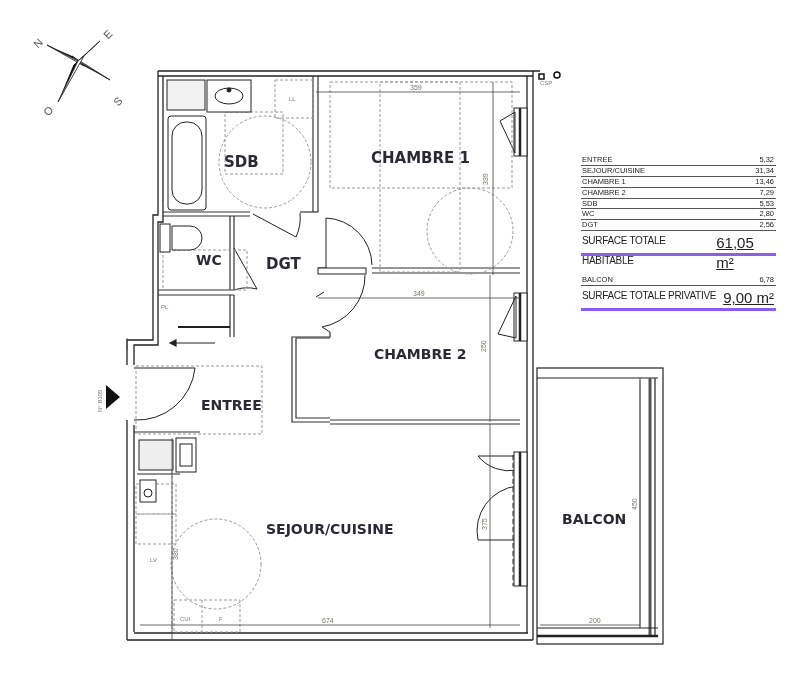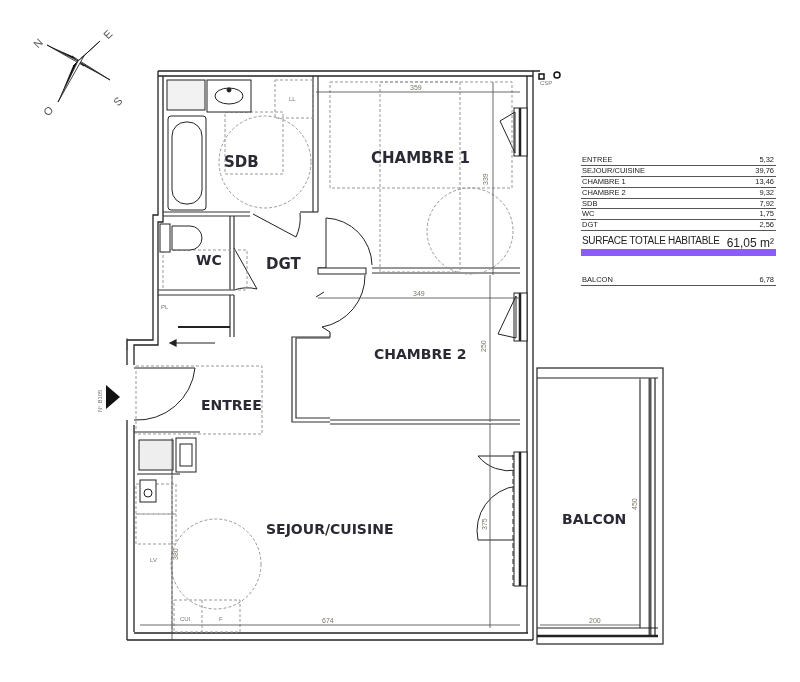--- a/index.html
+++ b/index.html
@@ -6,22 +6,22 @@
   body { width: 800px; height: 682px; position: relative; overflow: hidden; font-family: "Liberation Sans", sans-serif; }
   #plan { position: absolute; left: 0; top: 0; width: 800px; height: 682px; }
   .room-label { font-family: "DejaVu Sans", sans-serif; font-weight: bold; fill: #2a2a35; }
   .dim { font-family: "Liberation Sans", sans-serif; font-size: 7px; fill: #7a7466; }
   .tiny { font-family: "Liberation Sans", sans-serif; font-size: 6px; fill: #777; }
   .compass-letter { font-family: "Liberation Sans", sans-serif; font-size: 11px; fill: #555; }
 
   #area-table { position: absolute; left: 581px; top: 155px; width: 195px; font-family: "Liberation Sans", sans-serif; color: #222; }
   .row { display: flex; justify-content: space-between; font-size: 7.5px; height: 10.9px; line-height: 10px; border-bottom: 1px solid #555; padding: 0 2px 0 1px; box-sizing: border-box; }
   .row.first { border-top: none; }
-  .total { display: flex; justify-content: space-between; font-size: 10px; height: 25px; line-height: 20px; border-bottom: 7px solid #8b5cf6; padding: 0 2px 0 1px; box-sizing: border-box; align-items: flex-start; }
-  .total .val { font-size: 12px; padding-top: 2px; }
+  .total { display: flex; justify-content: space-between; font-size: 10px; height: 25px; line-height: 20px; border-bottom: 3px solid #8b5cf6; padding: 0 2px 0 1px; box-sizing: border-box; align-items: flex-start; }
+  .total .val { font-size: 15px; padding-top: 2px; text-decoration: underline; }
   .total .lbl { letter-spacing: -0.3px; }
   .gap { height: 19px; }
 </style>
 </head>
 <body>
 
 <svg id="plan" viewBox="0 0 800 682" xmlns="http://www.w3.org/2000/svg">
 
   <g>
     <polygon points="78,61 47,45 72,56" fill="#111"></polygon>
@@ -243,44 +243,48 @@
   </g>
 </svg>
 
 <div id="area-table">
   <div class="row first">
     <span>ENTREE</span>
     <span>5,32</span>
   </div>
   <div class="row">
     <span>SEJOUR/CUISINE</span>
-    <span>39,76</span>
+    <span>31,34</span>
   </div>
   <div class="row">
     <span>CHAMBRE 1</span>
     <span>13,46</span>
   </div>
   <div class="row">
     <span>CHAMBRE 2</span>
-    <span>9,32</span>
+    <span>7,29</span>
   </div>
   <div class="row">
     <span>SDB</span>
-    <span>7,92</span>
+    <span>5,53</span>
   </div>
   <div class="row">
     <span>WC</span>
-    <span>1,75</span>
+    <span>2,80</span>
   </div>
   <div class="row">
     <span>DGT</span>
     <span>2,56</span>
   </div>
   <div class="total">
     <span class="lbl">SURFACE TOTALE HABITABLE</span>
     <span class="val">61,05 m²</span>
   </div>
   <div class="gap"></div>
   <div class="row">
     <span>BALCON</span>
     <span>6,78</span>
   </div>
+  <div class="total">
+    <span class="lbl">SURFACE TOTALE PRIVATIVE</span>
+    <span class="val">9,00 m²</span>
+  </div>
 </div>
 
 </body></html>

